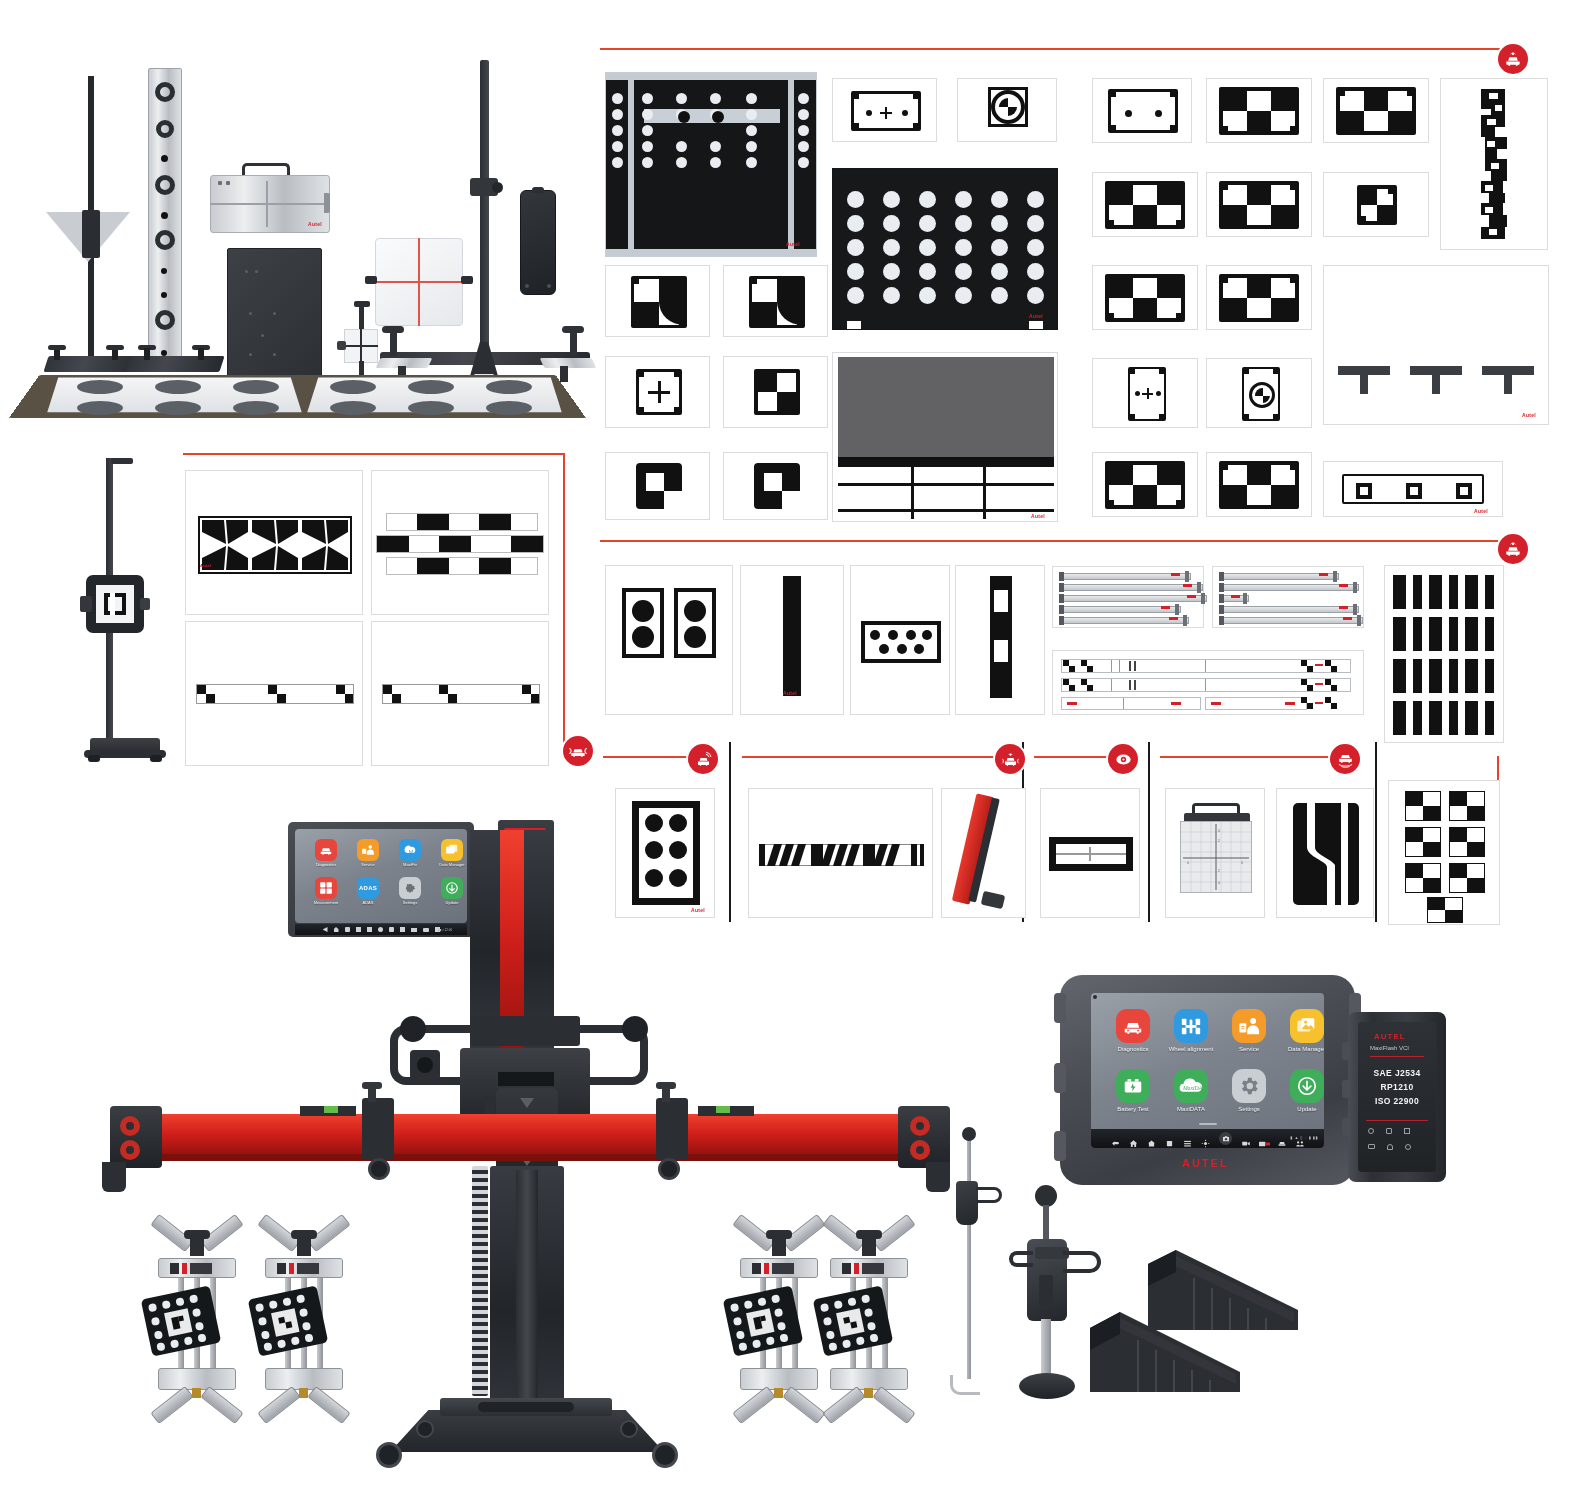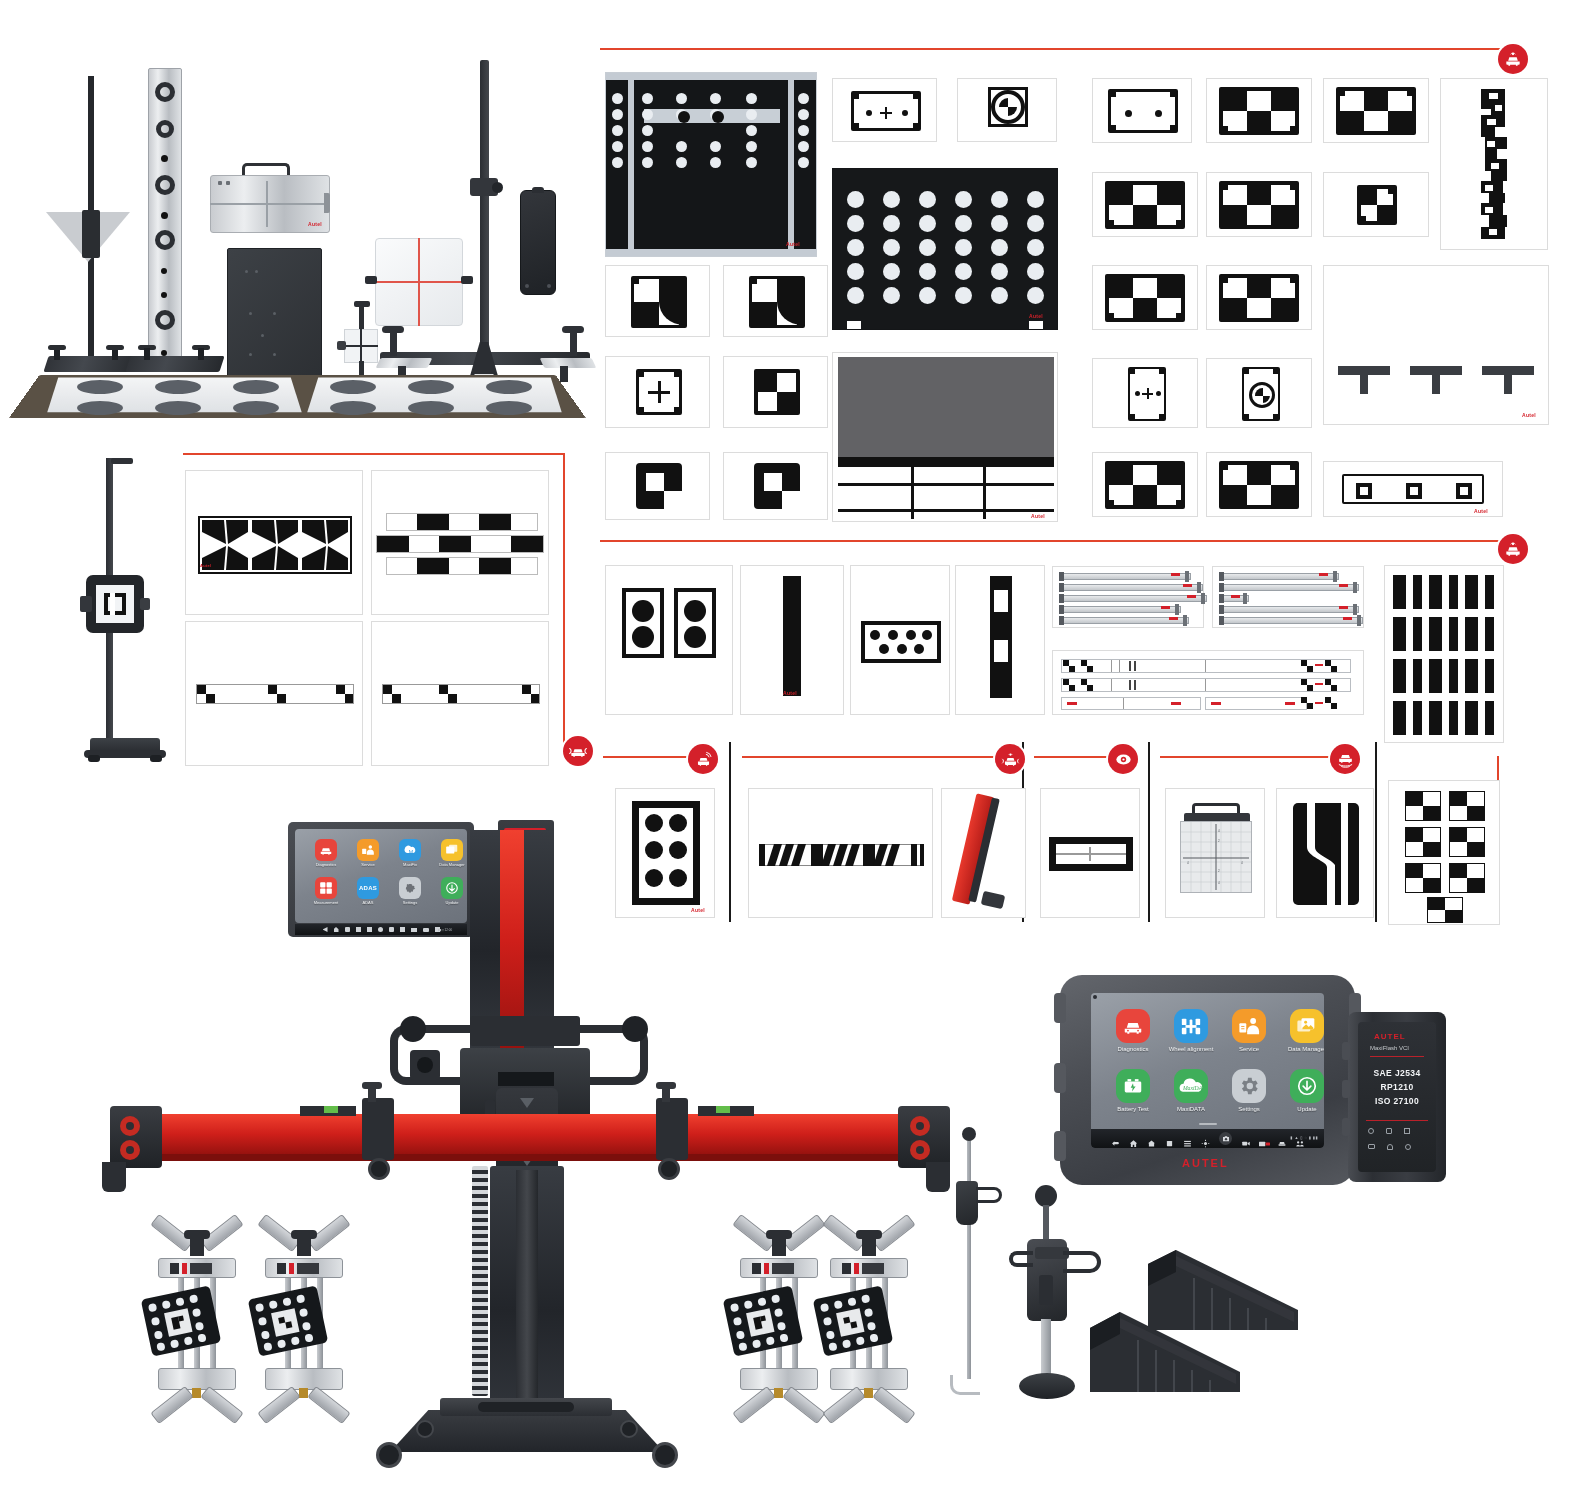--- a/index.html
+++ b/index.html
@@ -1524,21 +1524,21 @@
   <div class="vci-body" style="left:1348px;top:1012px;width:98px;height:170px;">
     <div class="abs" style="left:-6px;top:30px;width:8px;height:18px;background:#4a4d53;border-radius:3px;"></div>
     <div class="abs" style="left:-6px;top:68px;width:8px;height:18px;background:#4a4d53;border-radius:3px;"></div>
     <div class="abs" style="left:-6px;top:106px;width:8px;height:18px;background:#4a4d53;border-radius:3px;"></div>
     <div class="vci-face" style="left:10px;top:10px;width:78px;height:150px;">
       <div class="vci-brand" style="left:16px;top:10px;font-size:8px;">AUTEL</div>
       <div class="vci-sub" style="left:12px;top:23px;font-size:6px;">MaxiFlash VCI</div>
       <div class="vci-line" style="left:12px;top:34px;width:54px;"></div>
       <div class="vci-spec" style="left:0;top:46px;font-size:8.5px;">SAE J2534</div>
       <div class="vci-spec" style="left:0;top:60px;font-size:8.5px;">RP1210</div>
-      <div class="vci-spec" style="left:0;top:74px;font-size:8.5px;">ISO 27100</div>
+      <div class="vci-spec" style="left:0;top:74px;font-size:8.5px;">ISO 22900</div>
       <div class="vci-line" style="left:8px;top:98px;width:62px;"></div>
       <div class="abs" style="left:10px;top:106px;width:58px;height:26px;display:flex;flex-wrap:wrap;gap:6px 12px;">
         <span style="width:6px;height:6px;border:1px solid #9aa0a6;border-radius:50%;"></span>
         <span style="width:6px;height:6px;border:1px solid #9aa0a6;border-radius:1px;"></span>
         <span style="width:6px;height:6px;border:1px solid #9aa0a6;"></span>
         <span style="width:7px;height:5px;border:1px solid #9aa0a6;border-radius:1px;"></span>
         <span style="width:6px;height:6px;border:1px solid #9aa0a6;border-radius:50% 50% 0 0;"></span>
         <span style="width:6px;height:6px;border:1px solid #9aa0a6;border-radius:50%;"></span>
       </div>
     </div>

